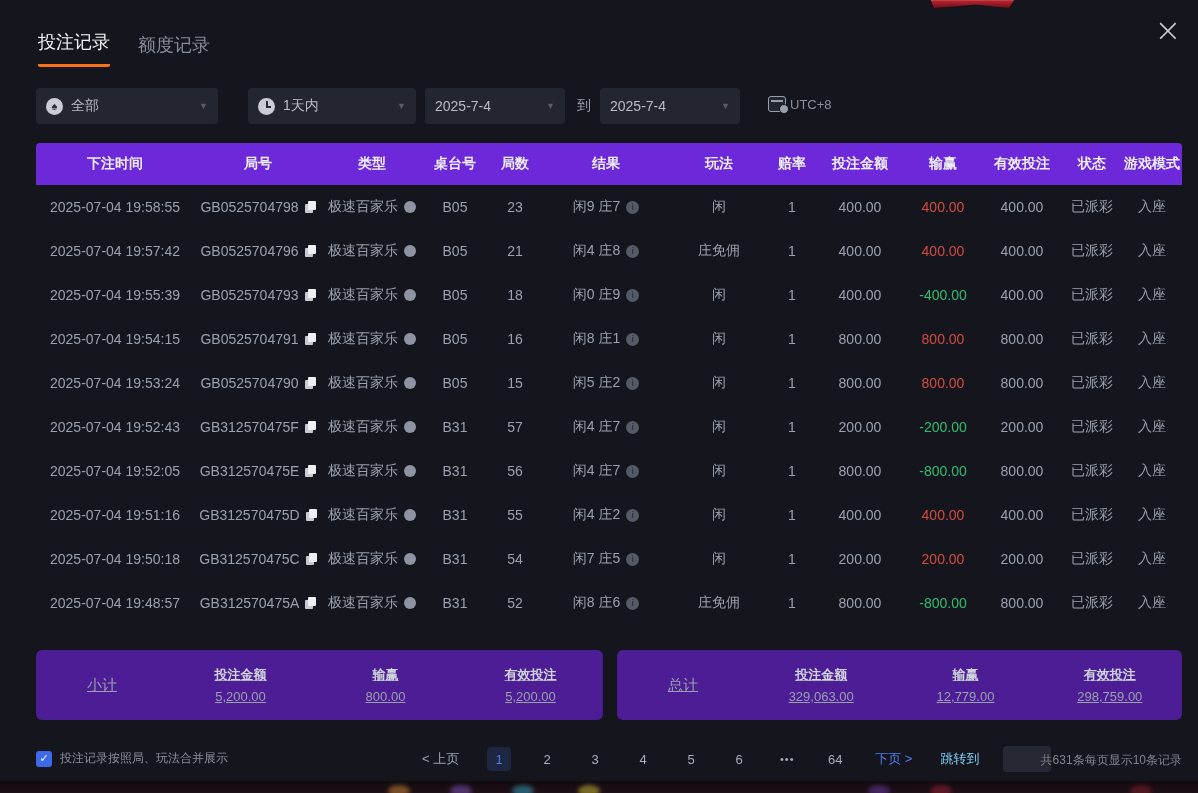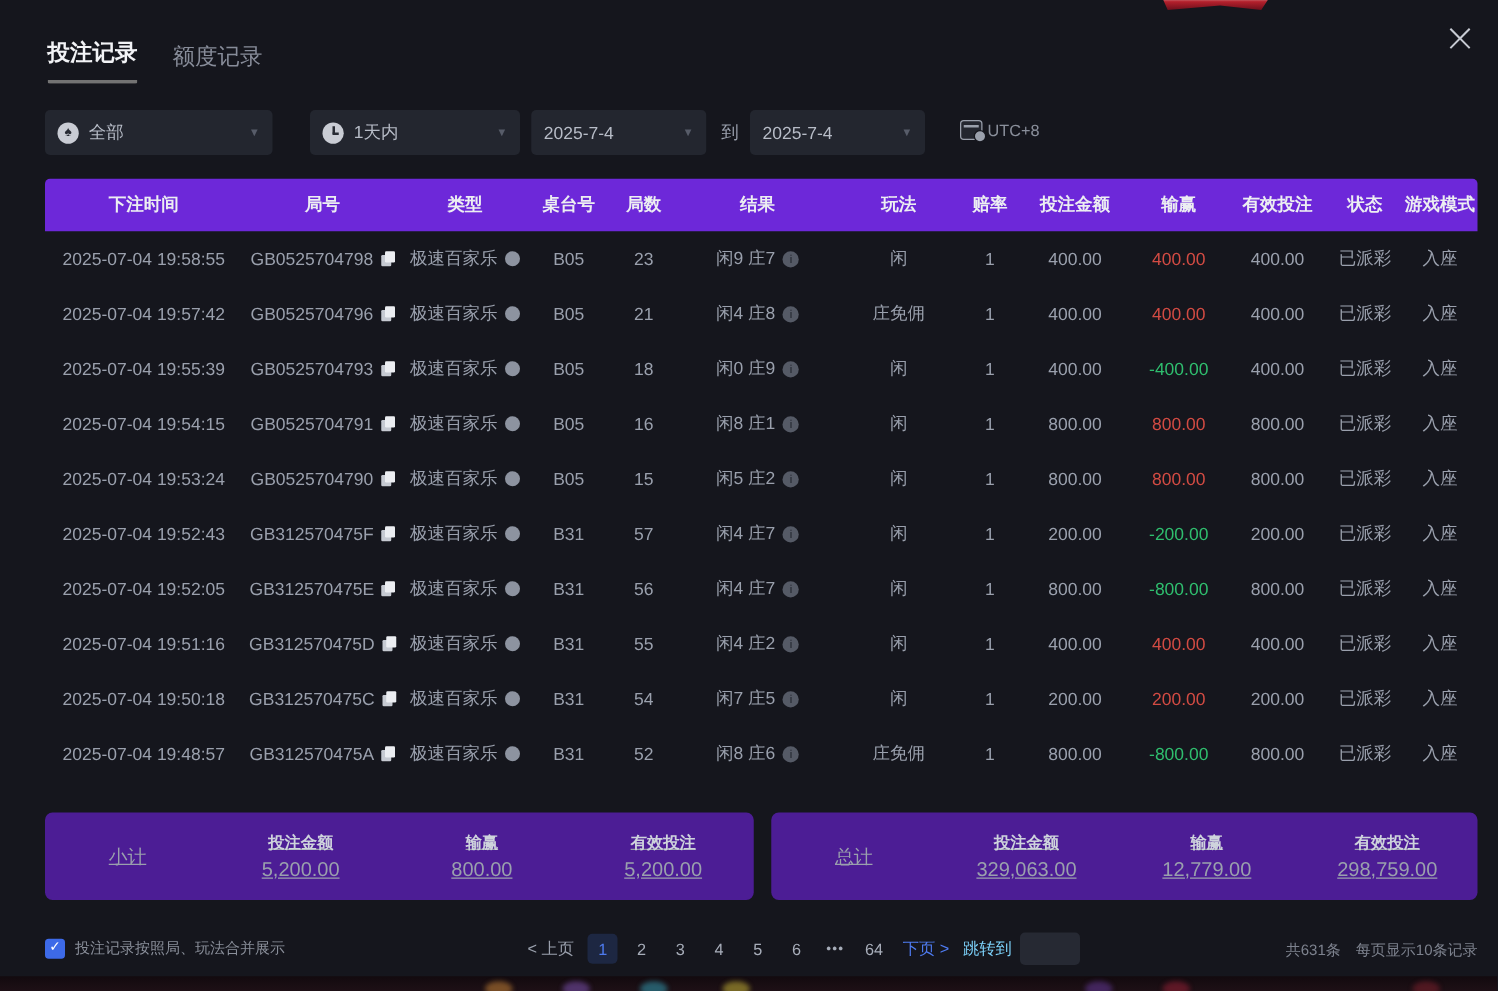--- a/index.html
+++ b/index.html
@@ -19,21 +19,21 @@
   }
   .close-btn{
     position:absolute; right:12px; top:12px; width:36px; height:36px;
     display:flex; align-items:center; justify-content:center;
     color:#c7cbd3; font-size:32px; font-weight:300; cursor:pointer; line-height:1;
     font-family:"DejaVu Sans",sans-serif;
   }
   
   .tabs{ position:absolute; left:38px; top:30px; display:flex; gap:28px; align-items:flex-end;}
   .tab{ font-size:18px; color:#878c99; padding-bottom:10px; cursor:pointer; }
-  .tab.active{ color:#f2f3f6; font-weight:bold; border-bottom:3px solid #737373; border-radius:2px;text-align:center; }
+  .tab.active{ color:#f2f3f6; font-weight:normal; border-bottom:3px solid #f97316; border-radius:2px;text-align:center; }
   
   .filters{ position:absolute; left:0; top:88px; width:100%; height:36px; }
   .fbox{
     position:absolute; top:0; height:36px; background:#23262f; border-radius:4px;
     display:flex; align-items:center; padding:0 10px; font-size:14px; color:#b7bcc7; cursor:pointer;
   }
   .f-game{ left:36px; width:182px; }
   .f-time{ left:248px; width:168px; }
   .f-from{ left:425px; width:140px; }
   .f-to  { left:600px; width:140px; }
@@ -74,34 +74,34 @@
   .info-ic{ width:13px; height:13px; border-radius:50%; background:#555a66; color:#1c1f27; font-size:9px; display:flex; align-items:center; justify-content:center; cursor:pointer; flex:none; line-height:1;}
   .win{ color:#d24b43; }
   .loss{ color:#2fbd6e; }
   
   .panel{ position:absolute; top:650px; height:70px; background:#4c1d95; border-radius:6px; display:flex; align-items:center;text-decoration:underline; }
   .panel.sub{ left:36px; width:567px; }
   .panel.tot{ left:617px; width:565px; }
   .p-label{ width:132px; text-align:center; font-size:15px; color:#9aa0ad; }
   .p-group{ flex:1; text-align:center; }
   .p-group .g-label{ font-size:13px; font-weight:bold; color:#ced3dc; margin-bottom:5px; }
-  .p-group .g-value{ font-size:16px; color:#9aa0ad; }
+  .p-group .g-value{ font-size:13px; color:#9aa0ad; }
   
   .merge{ position:absolute; left:36px; top:750px; display:flex; align-items:center; gap:8px; }
   .chk{ width:16px; height:16px; border-radius:3px; background:#3d6ae8; color:#fff; font-size:11px; display:flex; align-items:center; justify-content:center; cursor:pointer; line-height:1;}
   .merge-label{ font-size:12px; color:#8a8f9a; }
-  .paging{ position:absolute; left:418px; top:745px; display:flex; align-items:center; gap:7px; height:28px; }
+  .paging{ position:absolute; left:418px; top:745px; display:flex; align-items:center; gap:24px; height:28px; }
   .pg-prev,.pg-next{ font-size:13px; color:#9aa0ad; cursor:pointer; padding:0 4px; }
   .pg-next{ color:#4e7bf0; }
   .pg{ min-width:24px; height:24px; border-radius:4px; display:flex; align-items:center; justify-content:center; font-size:13px; color:#a7adb9; cursor:pointer; padding:0 3px; }
   .pg.active{ background:#1d2742; color:#4e7bf0; }
   .pg.dots{ letter-spacing:1px; font-size:11px; }
   .jump-label{ font-size:13px; color:#7dd3fc; }
   .jump-input{ width:48px; height:26px; background:#262933; border:none; border-radius:4px; outline:none; color:#b7bcc7; font-size:13px; text-align:center; font-family:inherit;}
-  .count-info{ position:absolute; right:16px; top:752px; font-size:12px; color:#7d828e; display:flex; gap:12px; }
+  .count-info{ position:absolute; right:16px; top:752px; font-size:12px; color:#7d828e; display:flex; }
   
   .lobby-strip{ position:absolute; left:0; bottom:0; width:100%; height:12px; background:linear-gradient(180deg,#120a0e,#1e1016); overflow:hidden; }
   .lobby-strip i{ position:absolute; bottom:-4px; width:22px; height:12px; border-radius:50%; filter:blur(2px); opacity:.85; }
 </style>
 </head>
 <body>
 
 <div class="game-logo"></div>
 
 <div class="close-btn">×</div>

